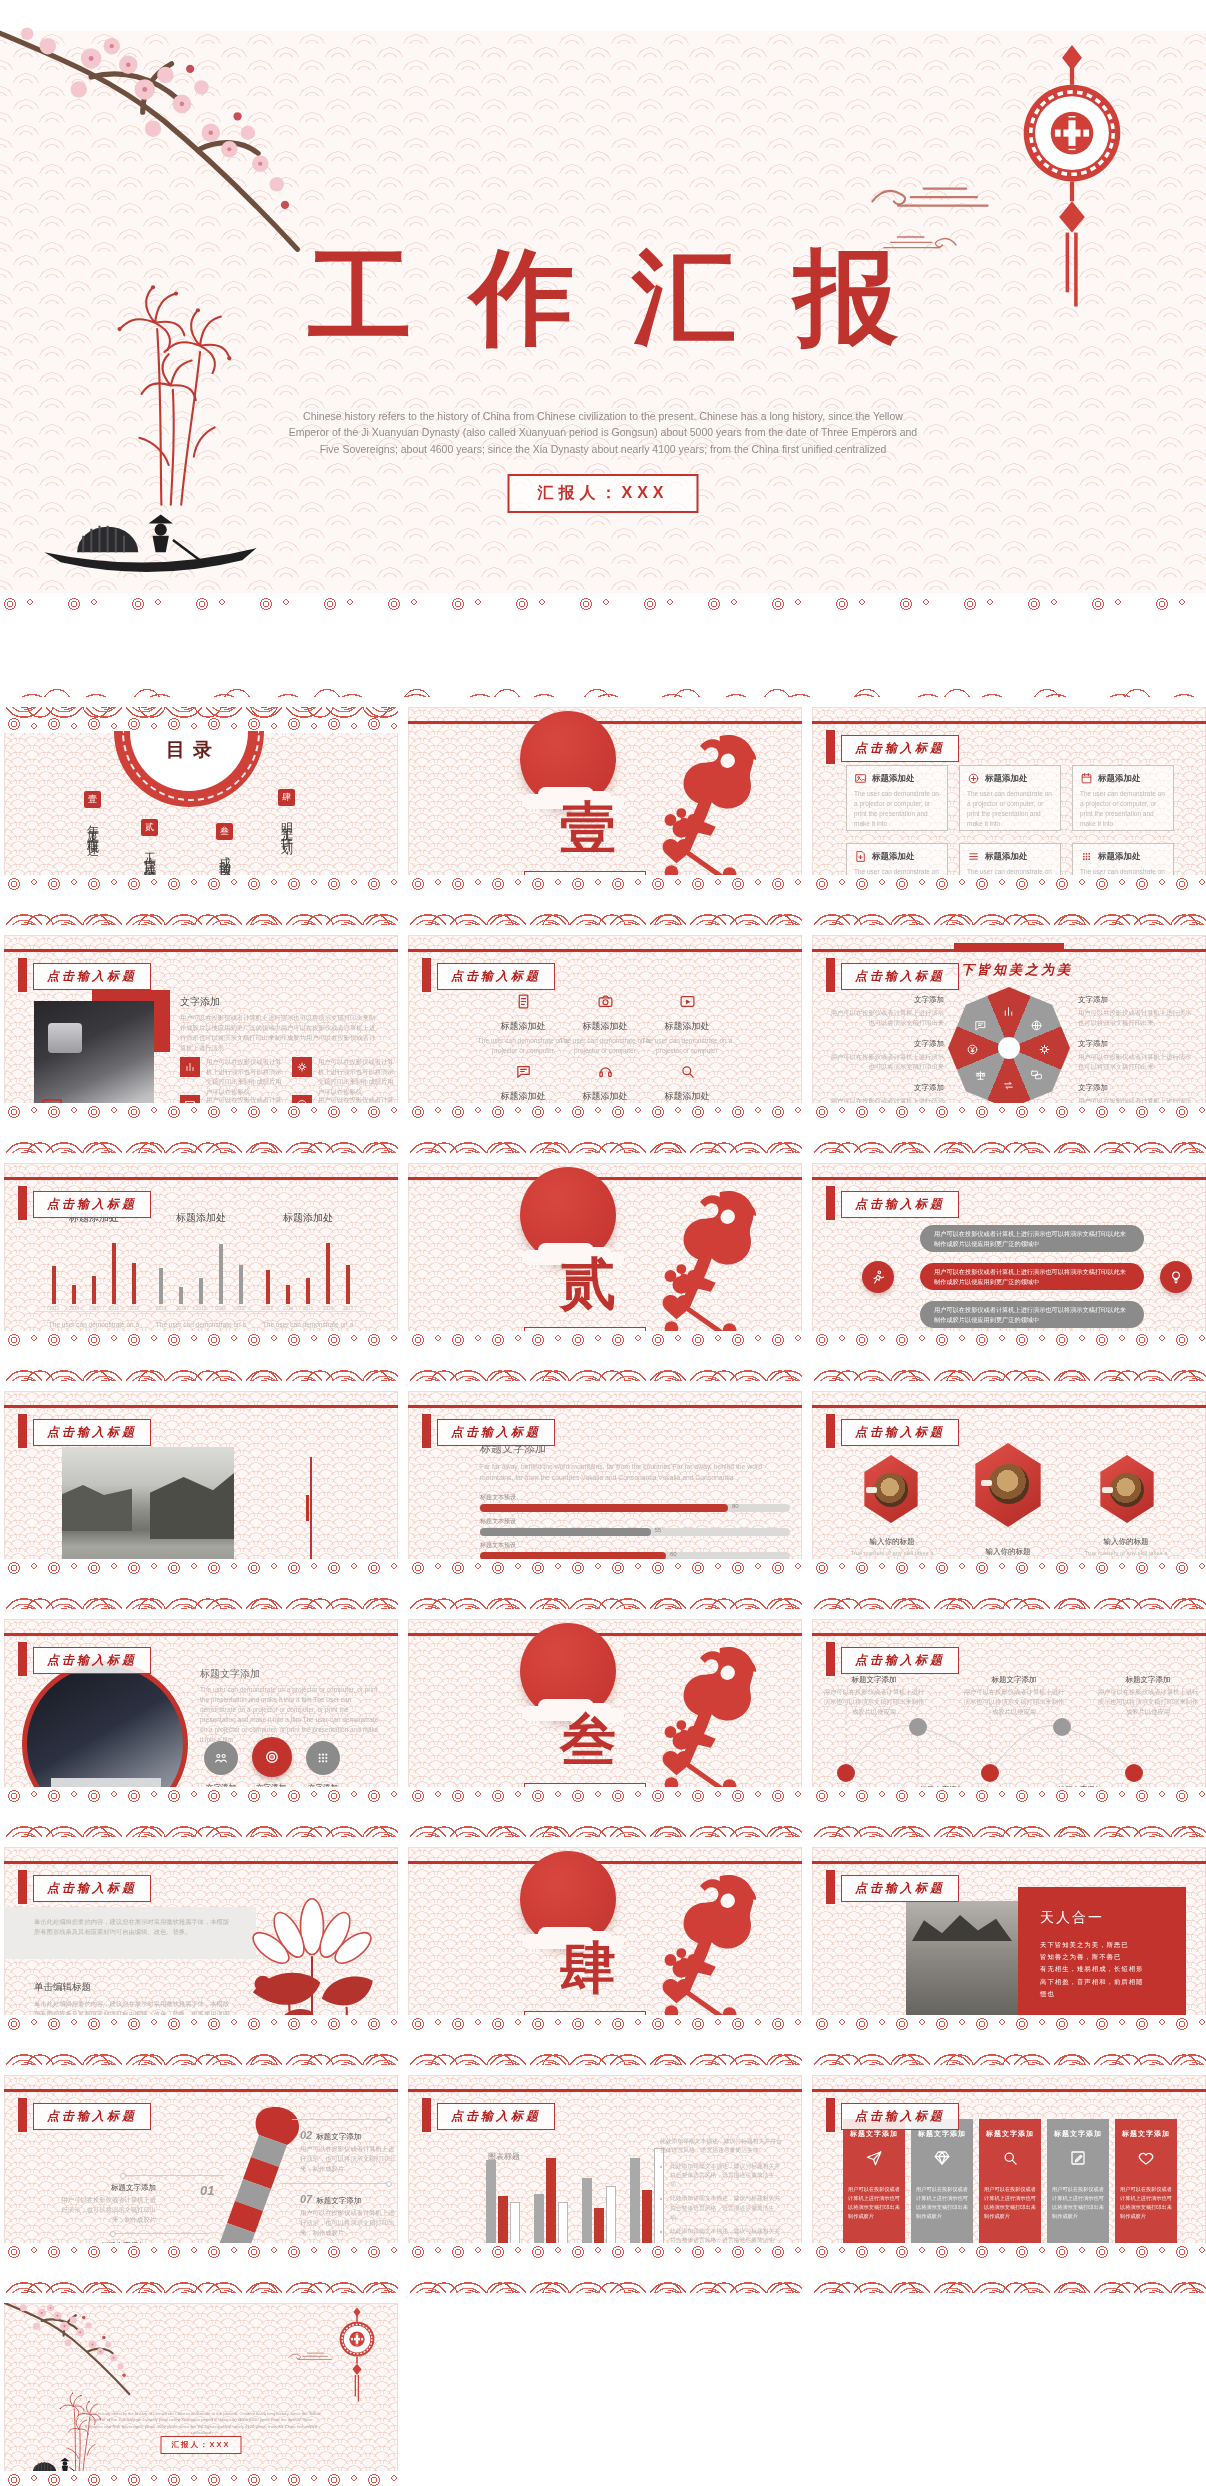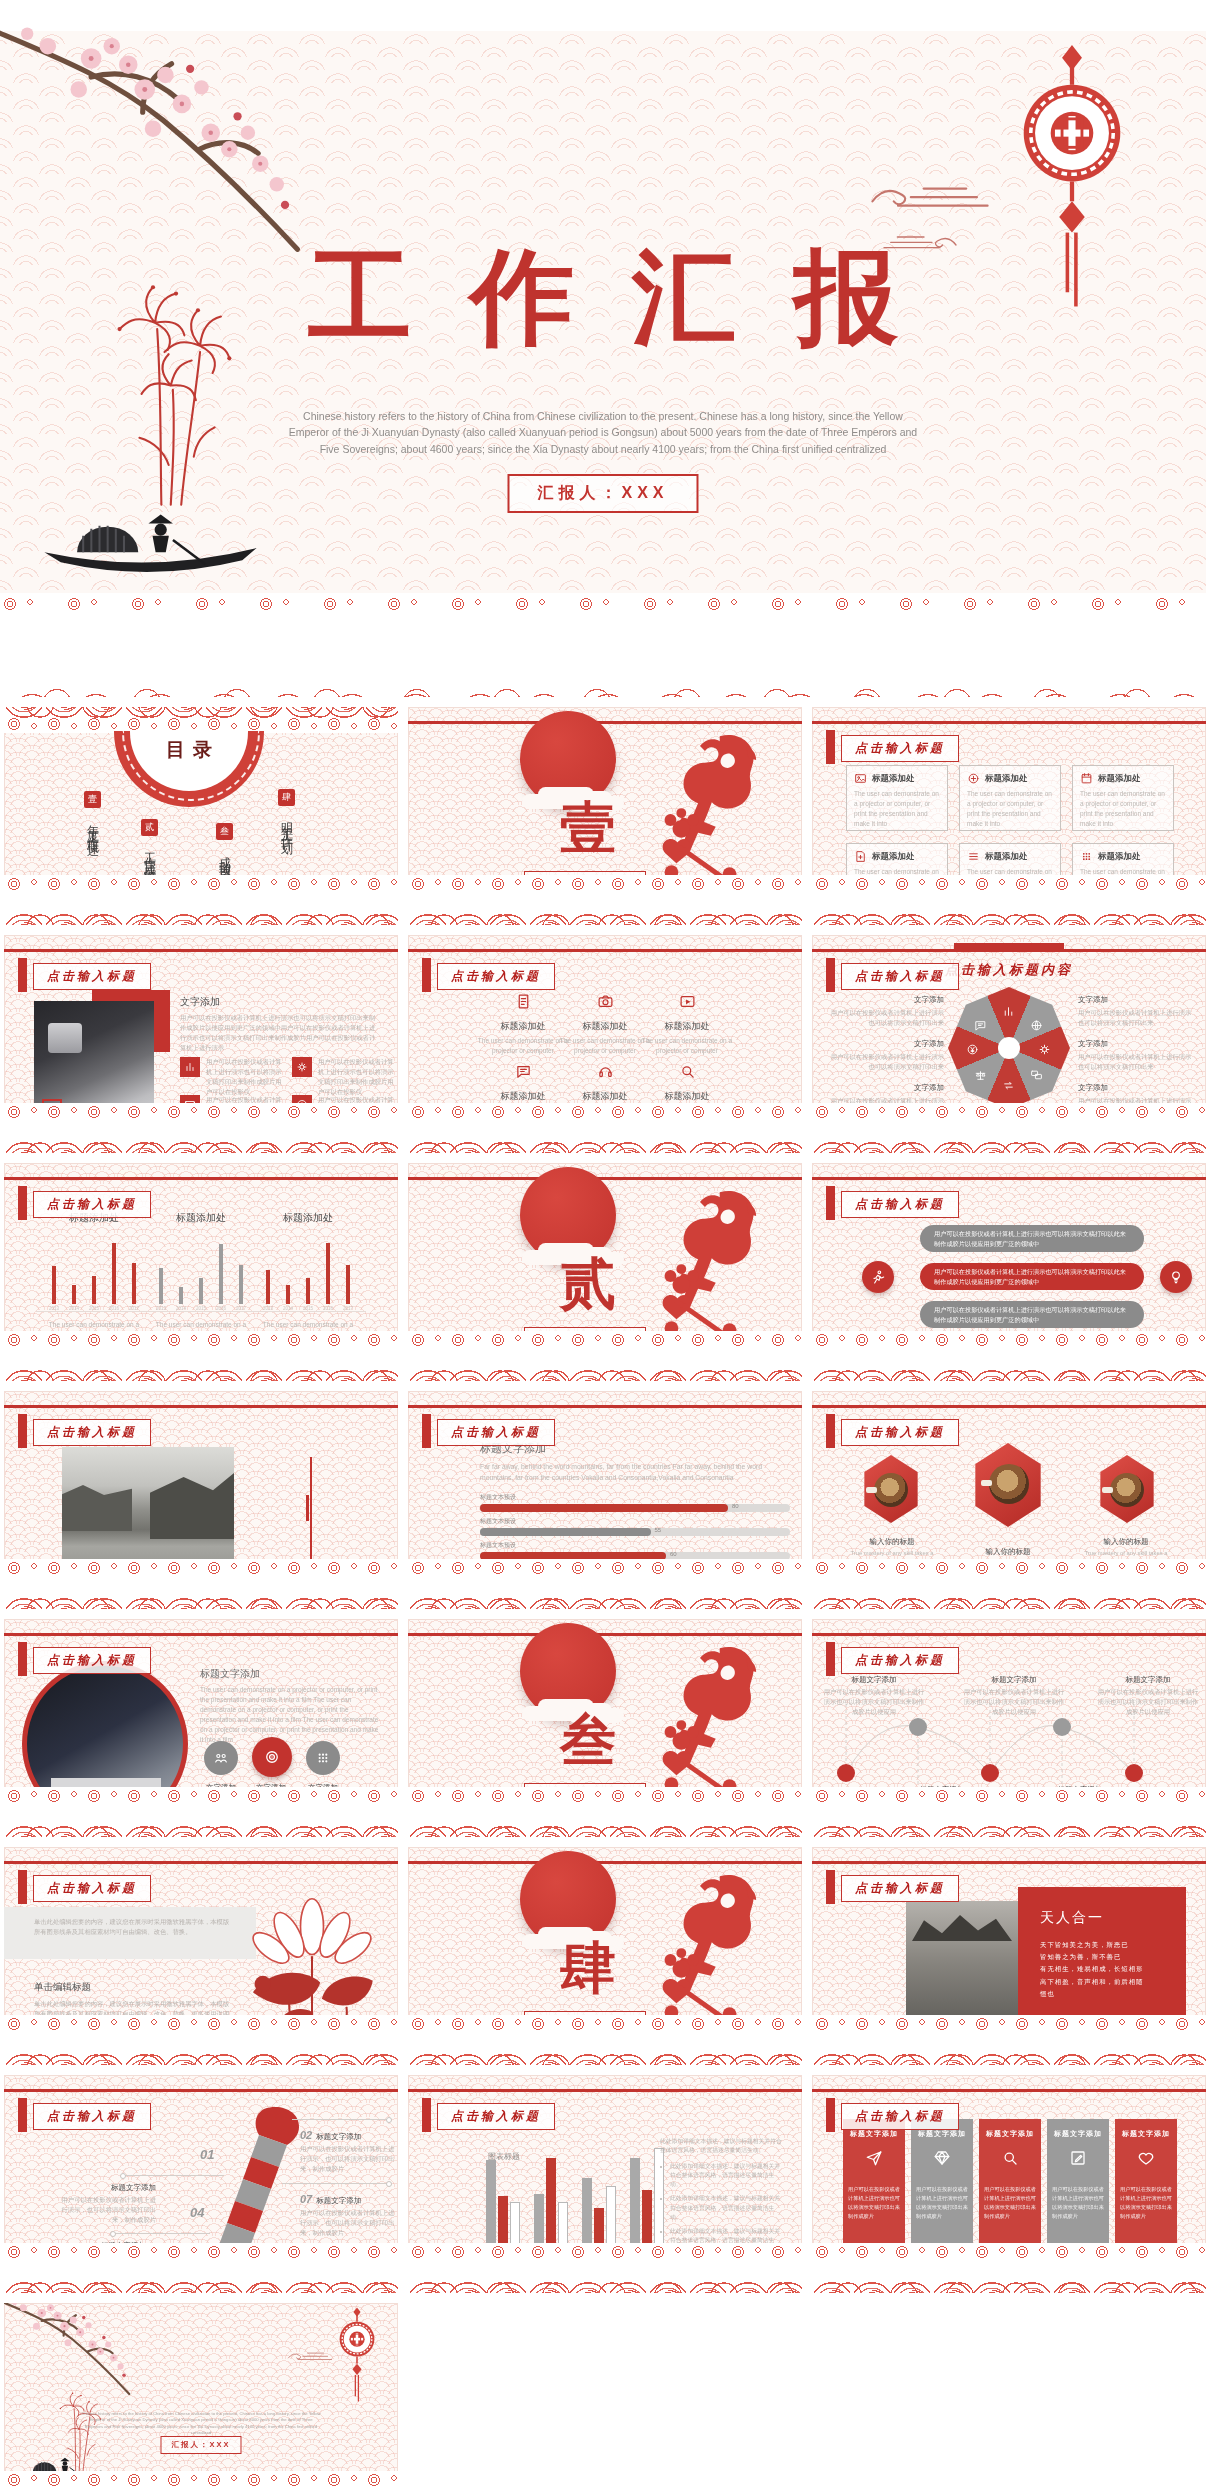--- a/index.html
+++ b/index.html
@@ -147,21 +147,21 @@
   .gray-band{position:absolute;left:0;top:60px;width:252px;height:52px;background:#ecebe9;}
   
   .ph-house{position:absolute;left:94px;top:54px;width:112px;height:142px;
       background:linear-gradient(#b5b2ad 0%,#8a8781 40%,#6f6d68 70%,#56544f 100%);}
   .ph-house::before{content:"";position:absolute;left:6px;top:14px;width:100px;height:26px;background:#3f3d39;
       clip-path:polygon(0 100%,12% 20%,30% 70%,48% 0,66% 60%,84% 14%,100% 100%);}
   .tr-box{position:absolute;left:206px;top:40px;width:168px;height:156px;background:#c2332e;color:#fff;padding:22px 0 0 22px;box-sizing:border-box;}
   .tr-title{font-size:14px;letter-spacing:2px;margin-bottom:12px;}
   .tr-line{font-size:6.4px;line-height:1.9;letter-spacing:1px;}
   
-  .num{position:absolute;font:italic bold 13px "Liberation Sans",sans-serif;color:#9a9a9a;}
+  .num{position:absolute;font:italic bold 13px "Liberation Sans",sans-serif;color:#9a9a9a;margin-top:36px;}
   .tie-blk{position:absolute;width:96px;}
   .tie-blk .hd{font-size:7.5px;font-weight:normal;color:#4c4c4c;}
   .tie-blk .hd b{color:#9a9a9a;font-style:italic;margin-right:4px;font-size:11px;}
   .tie-blk p{margin:2px 0 0;}
   .conn{position:absolute;height:1px;background:#d4cfcb;}
   .conn i{position:absolute;right:-4px;top:-2.5px;width:4px;height:4px;border:1px solid #c9c4c0;border-radius:50%;background:#fff;}
   
   .gchart{position:absolute;left:78px;top:78px;display:flex;align-items:flex-end;gap:14px;height:100px;border-bottom:1px solid #ddd6d2;}
   .gc-bars{display:flex;align-items:flex-end;gap:2px;}
   .gc-bar{width:10px;}
@@ -668,21 +668,21 @@
             </svg><span class="t-title">标题添加处</span><div class="t-cap">The user can demonstrate on a projector or computer</div></div>
         <div class="waves"></div>
       </div>
 
       <div class="slide sg">
         <div class="topline"></div>
         <div class="hbadge">
             <span class="hbar"></span>
             <span class="hbx">点击输入标题</span>
           </div>
-        <div class="topbar-title" style="top:8px"><span class="bar"></span><span class="script">点击输入标题内容</span></div>
+        <div class="topbar-title" style="top:8px"><span class="bar"></span><span class="script">天下皆知美之为美</span></div>
         <div class="octa">
           <svg class="ic oi" style="left:54px;top:18px">
               <use href="#i-bar"></use>
             </svg>
           <svg class="ic oi" style="left:82px;top:32px">
               <use href="#i-globe"></use>
             </svg>
           <svg class="ic oi" style="left:90px;top:56px">
               <use href="#i-gear"></use>
             </svg>

